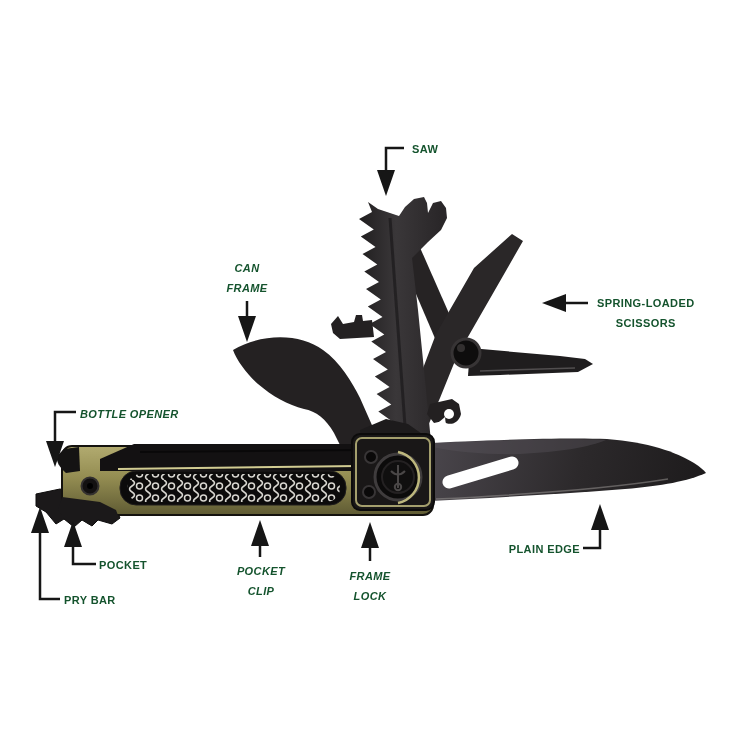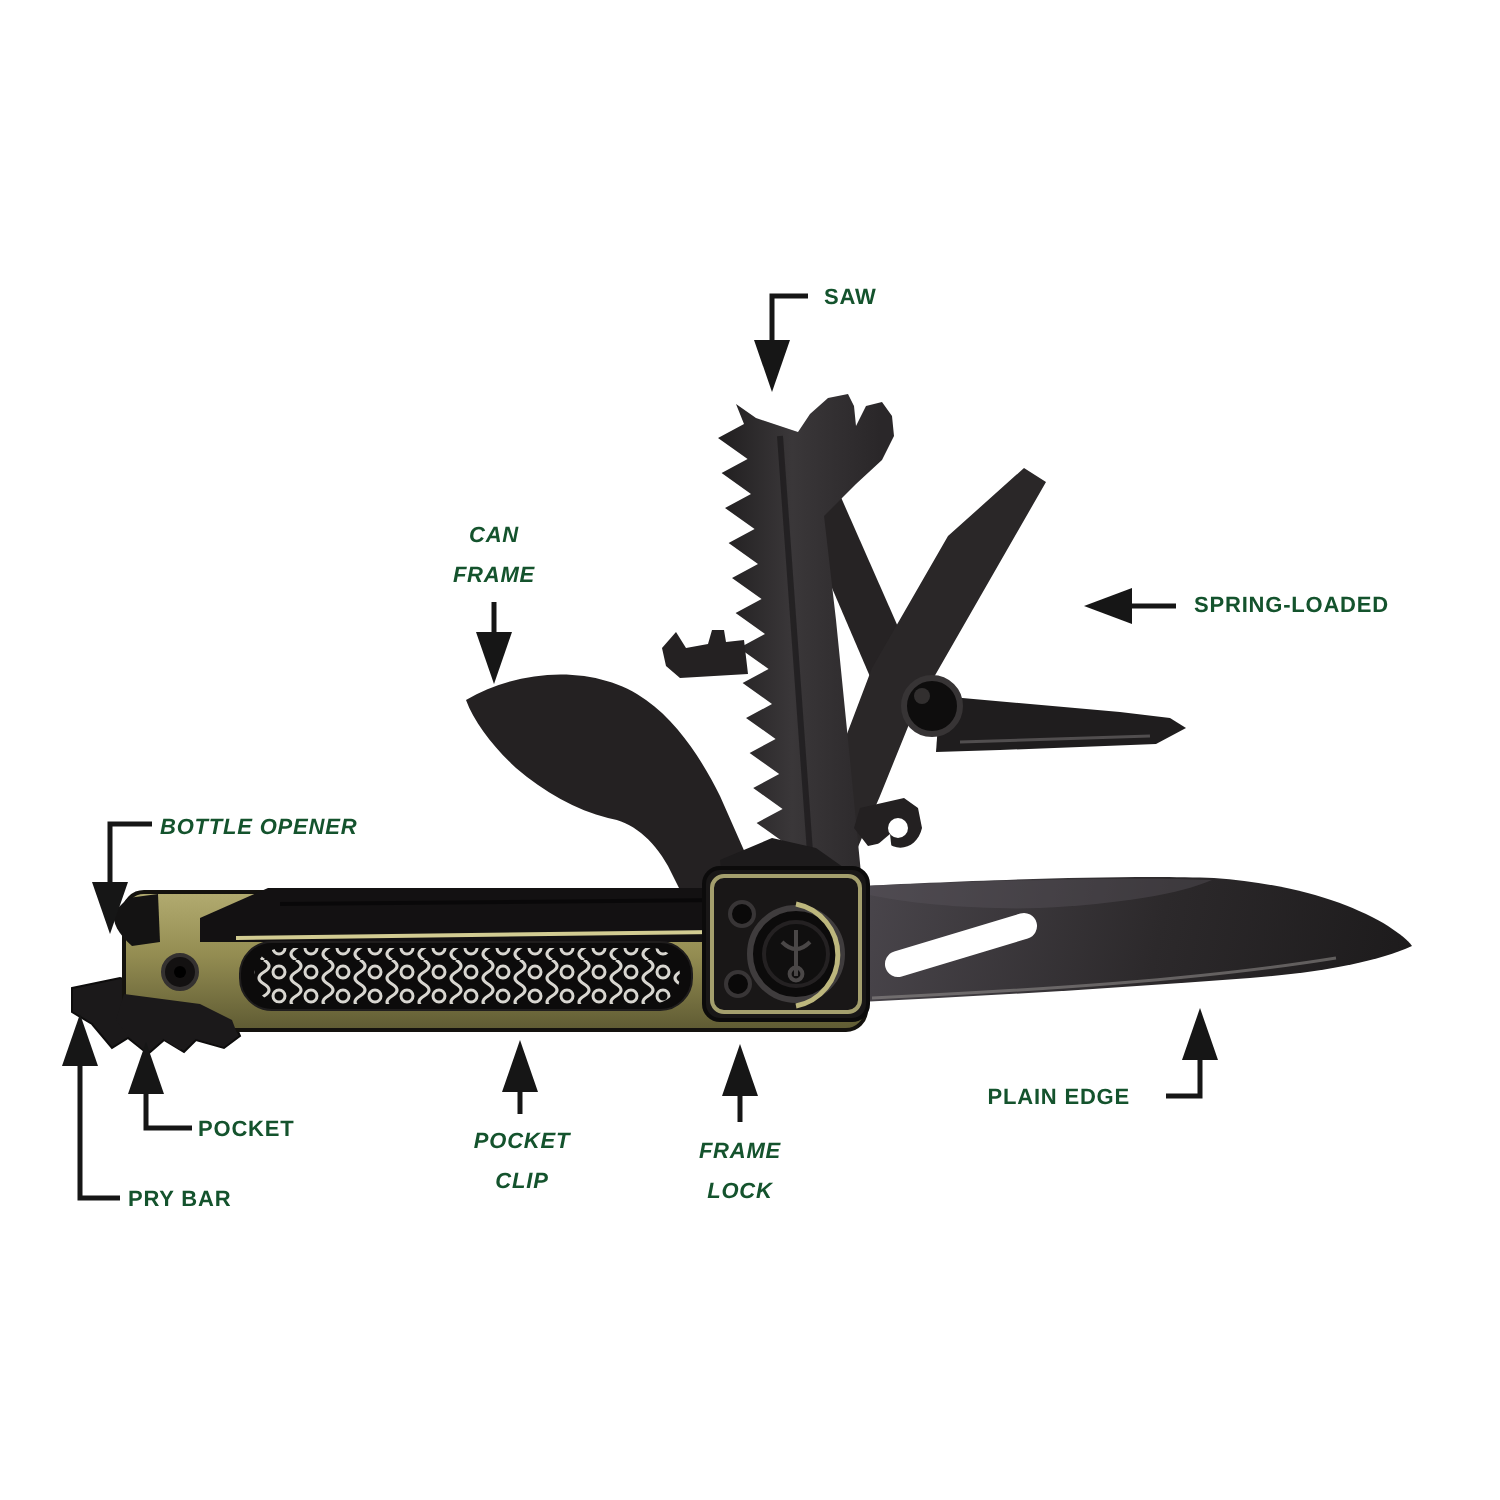--- a/index.html
+++ b/index.html
@@ -173,20 +173,21 @@
   <span>SAW</span>
 </div>
 
 <div class="callout ta-c" style="left:197px;top:258px;width:100px;">
   <span>CAN</span>
   <span>FRAME</span>
 </div>
 
 <div class="callout" style="left:597px;top:293px;text-align:center;">
   <span>SPRING-LOADED</span>
+  <span>SCISSORS</span>
 </div>
 
 <div class="callout" style="left:80px;top:404px;font-style:italic;">
   <span>BOTTLE OPENER</span>
 </div>
 
 <div class="callout" style="left:99px;top:555px;">
   <span>POCKET</span>
 </div>
 
@@ -197,17 +198,17 @@
 <div class="callout ta-c" style="left:320px;top:566px;width:100px;">
   <span>FRAME</span>
   <span>LOCK</span>
 </div>
 
 <div class="callout ta-c" style="left:211px;top:561px;width:100px;">
   <span>POCKET</span>
   <span>CLIP</span>
 </div>
 
-<div class="callout ta-r" style="left:435px;top:539px;width:130px;">
+<div class="callout ta-r" style="left:450px;top:539px;width:130px;">
   <span>PLAIN EDGE</span>
 </div>
 
 </div>
 
 </body></html>

